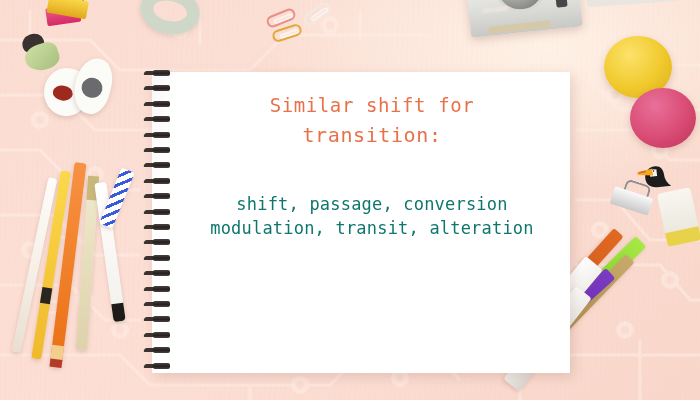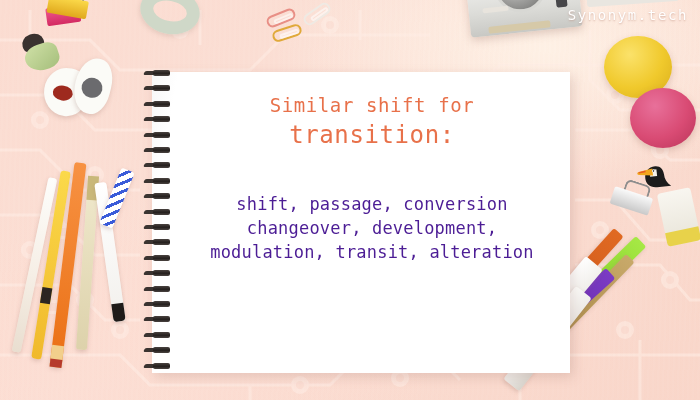--- a/index.html
+++ b/index.html
@@ -102,28 +102,28 @@
   }
   .title-line1 {
     color: #e8714a;
     font-size: 19px;
     letter-spacing: 0.6px;
     line-height: 27px;
     white-space: nowrap;
   }
   .title-line2 {
     color: #e8714a;
-    font-size: 24px;
+    font-size: 20px;
     letter-spacing: 0.6px;
     line-height: 33px;
     white-space: nowrap;
   }
   .words {
     margin-top: 40px;
-    color: #4c1d95;
+    color: #0f766e;
     font-size: 17px;
     line-height: 24px;
     letter-spacing: 0.2px;
   }
   .words div { white-space: nowrap; }
 
   
   .brand {
     position: absolute;
     right: 12px;
@@ -377,21 +377,20 @@
 
   <div class="notebook">
     <div class="page-inner"></div>
 
     <div class="page-text">
       <div class="title-line1">Similar shift for</div>
       <div class="title-line2">transition:</div>
 
       <div class="words">
         <div>shift, passage, conversion</div>
-        <div>changeover, development,</div>
         <div>modulation, transit, alteration</div>
       </div>
     </div>
   </div>
 
   <div class="spiral">
       <div class="coil" style="top: 4px;"></div>
       <div class="coil" style="top: 19.4px;"></div>
       <div class="coil" style="top: 34.8px;"></div>
       <div class="coil" style="top: 50.2px;"></div>
@@ -406,15 +405,14 @@
       <div class="coil" style="top: 188.8px;"></div>
       <div class="coil" style="top: 204.2px;"></div>
       <div class="coil" style="top: 219.6px;"></div>
       <div class="coil" style="top: 235px;"></div>
       <div class="coil" style="top: 250.4px;"></div>
       <div class="coil" style="top: 265.8px;"></div>
       <div class="coil" style="top: 281.2px;"></div>
       <div class="coil" style="top: 296.6px;"></div>
     </div>
 
-  <div class="brand">Synonym.tech</div>
 
 </div>
 
 </body></html>

